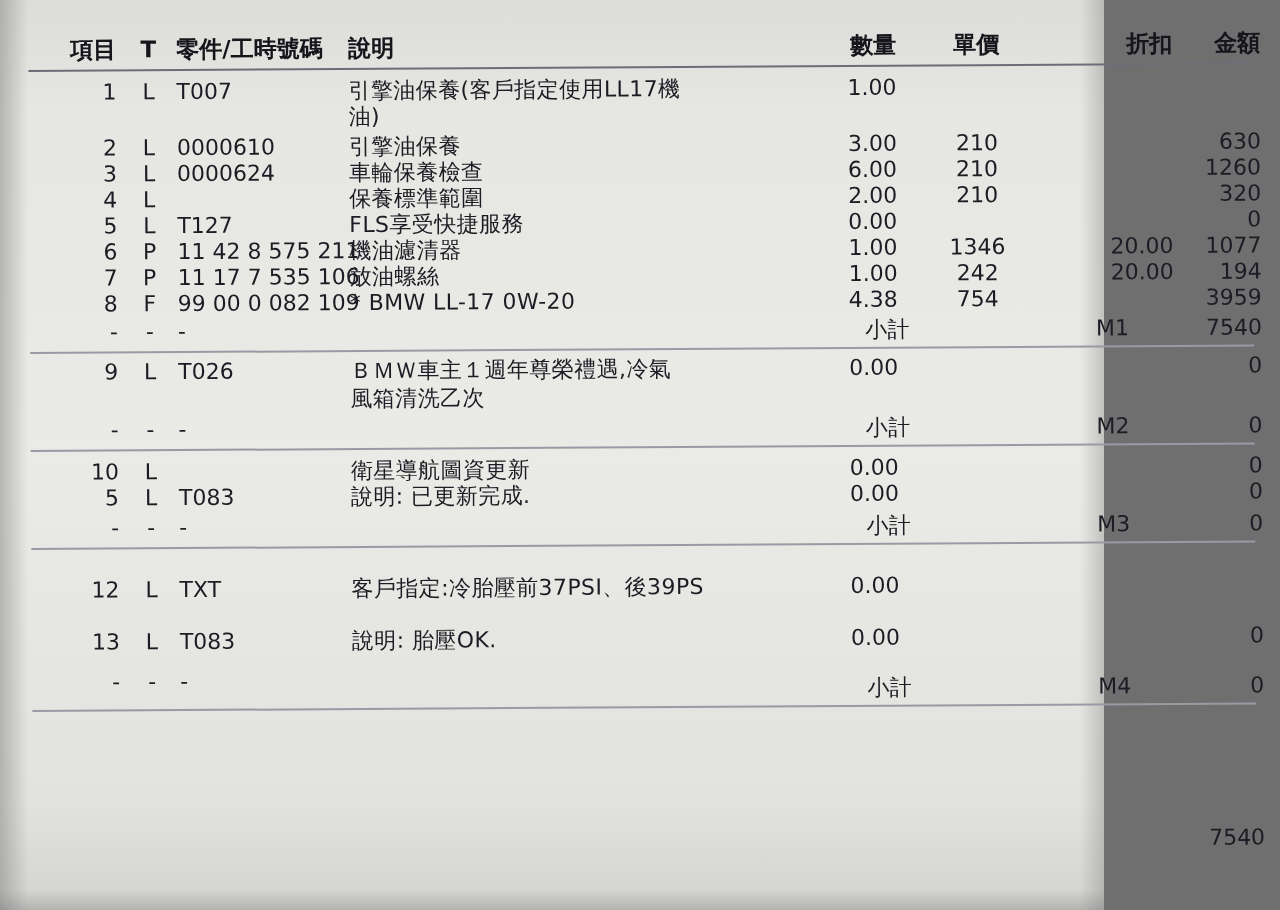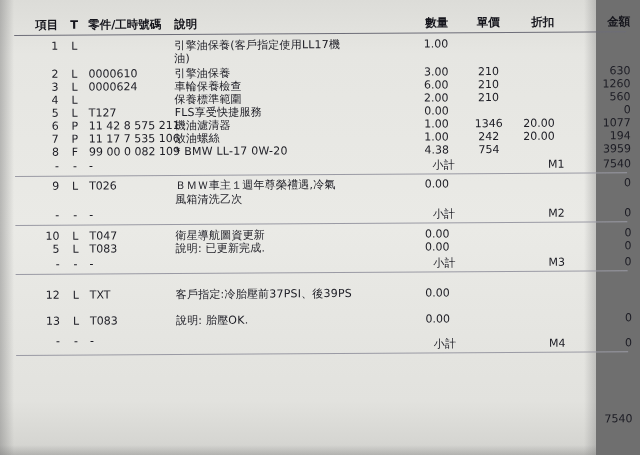--- a/index.html
+++ b/index.html
@@ -10,21 +10,21 @@
   body {
     width: 640px;
     height: 455px;
     overflow: hidden;
     font-family: "DejaVu Sans", "Liberation Sans", sans-serif;
   }
   #sheet {
     position: absolute;
     left: 0;
     top: 0;
-    width: 596px;
+    width: 552px;
     height: 455px;
     background: linear-gradient(180deg, #dcdcd8 0%, #e6e6e2 12%, #eaeae6 50%, #e2e2de 88%, #d2d2ce 100%);
   }
   
   #sheet:before {
     content: "";
     position: absolute;
     left: 0; top: 0; right: 0; bottom: 0;
     background:
       linear-gradient(90deg, rgba(120,120,120,0.45) 0px, rgba(255,255,255,0) 14px),
@@ -69,21 +69,21 @@
   }
   .line.light { border-top: 1px solid #9a9aa4; }
   .cjk { font-family: "DejaVu Sans", "Liberation Sans", sans-serif; letter-spacing: 0.2px; }
   
   .x-item { left: 18px;  width: 26px; text-align: right; }
   .x-t    { left: 54px;  width: 12px; text-align: center; }
   .x-part { left: 74px;  width: 150px; text-align: left; }
   .x-desc { left: 160px; width: 240px; text-align: left; }
   .x-qty  { left: 390px; width: 44px; text-align: right; }
   .x-price{ left: 452px; width: 44px; text-align: center; }
-  .x-disc { left: 496px; width: 44px; text-align: right; }
+  .x-disc { left: 528px; width: 44px; text-align: right; }
   .x-amt  { left: 572px; width: 44px; text-align: right; }
   .x-sub  { left: 400px; width: 40px; text-align: right; }
   .x-mark { left: 516px; width: 30px; text-align: left; margin-left: 17px; }
 </style>
 </head>
 <body>
 
 <div id="sheet">
   <div id="doc">
 
@@ -95,20 +95,21 @@
       <span class="c x-qty">數量</span>
       <span class="c x-price">單價</span>
       <span class="c x-disc">折扣</span>
       <span class="c x-amt">金額</span>
     </div>
     <div class="line" style="top:31px;"></div>
 
     <div class="row" style="top:36px;">
       <span class="c x-item">1</span>
       <span class="c x-t">L</span>
+      <span class="c x-part">T007</span>
       <span class="c x-desc cjk">引擎油保養(客戶指定使用LL17機</span>
       <span class="c x-qty">1.00</span>
       <span class="c x-price"></span>
       <span class="c x-disc"></span>
       <span class="c x-amt"></span>
     </div>
     <div class="row" style="top:49px;">
       <span class="c x-desc cjk">油)</span>
     </div>
 
@@ -134,21 +135,21 @@
       <span class="c x-amt">1260</span>
     </div>
 
     <div class="row" style="top:90px;">
       <span class="c x-item">4</span>
       <span class="c x-t">L</span>
       <span class="c x-desc cjk">保養標準範圍</span>
       <span class="c x-qty">2.00</span>
       <span class="c x-price">210</span>
       <span class="c x-disc"></span>
-      <span class="c x-amt">560</span>
+      <span class="c x-amt">320</span>
     </div>
 
     <div class="row" style="top:103px;">
       <span class="c x-item">5</span>
       <span class="c x-t">L</span>
       <span class="c x-part">T127</span>
       <span class="c x-desc cjk">FLS享受快捷服務</span>
       <span class="c x-qty">0.00</span>
       <span class="c x-price"></span>
       <span class="c x-disc"></span>
@@ -219,21 +220,20 @@
     <div class="row" style="top:206px;">
       <span class="c x-sub cjk">小計</span>
       <span class="c x-mark">M2</span>
       <span class="c x-amt">0</span>
     </div>
     <div class="line light" style="top:221px;"></div>
 
     <div class="row" style="top:226px;">
       <span class="c x-item">10</span>
       <span class="c x-t">L</span>
-      <span class="c x-part">T047</span>
       <span class="c x-desc cjk">衛星導航圖資更新</span>
       <span class="c x-qty">0.00</span>
       <span class="c x-amt">0</span>
     </div>
     <div class="row" style="top:239px;">
       <span class="c x-item">5</span>
       <span class="c x-t">L</span>
       <span class="c x-part">T083</span>
       <span class="c x-desc cjk">說明: 已更新完成.</span>
       <span class="c x-qty">0.00</span>

